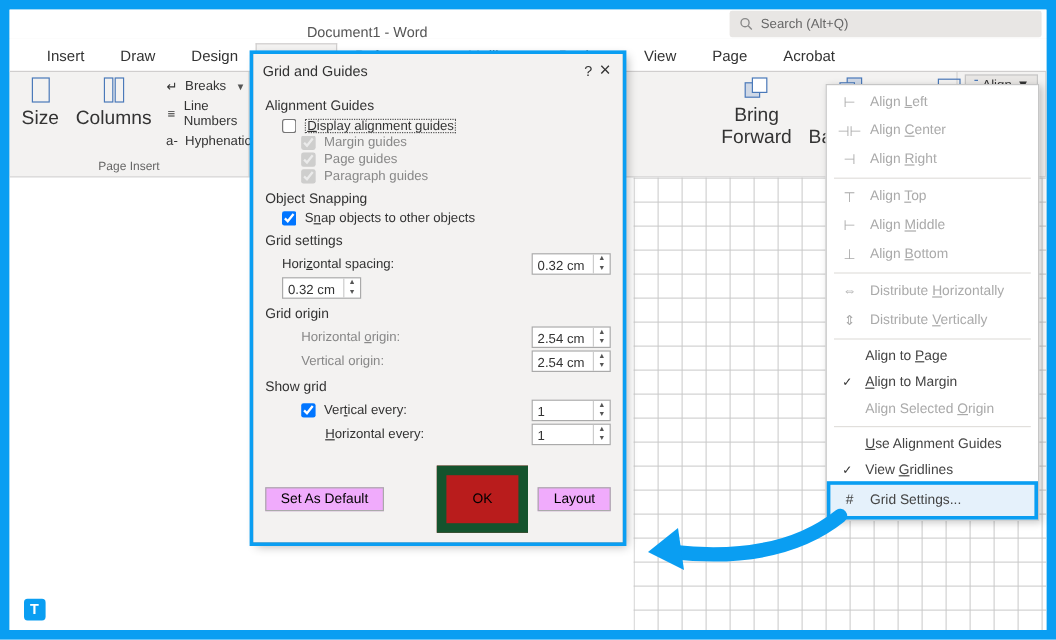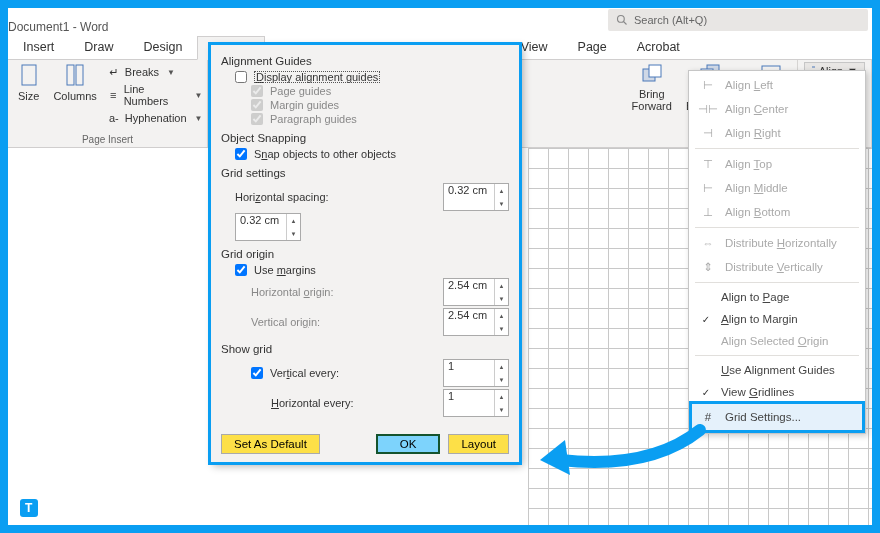--- a/index.html
+++ b/index.html
@@ -1,29 +1,29 @@
 <!DOCTYPE html>
 <html><head>
 <meta charset="utf-8">
 <style>
 * { box-sizing: border-box; margin: 0; padding: 0; }
 body { font-family: "Segoe UI", sans-serif; font-size: 12px; color: #333; background: #0a9ef2; width: 880px; height: 533px; position: relative; overflow: hidden; }
 .outer { position: absolute; top: 8px; left: 8px; right: 8px; bottom: 8px; background: #f3f2f1; }
 .titlebar { height: 24px; background: #fff; display: flex; align-items: center; font-size: 12px; color: #555; }
-.titlebar-center { flex: 1; text-align: left; margin-top: 13px; }
+.titlebar-center { flex: 1; text-align: center; margin-top: 13px; }
 .titlebar-search { width: 260px; background: #e8e6e4; height: 22px; margin: 1px 4px; display: flex; align-items: center; padding: 0 8px; color: #666; font-size: 11px; border-radius: 2px; }
 .titlebar-search svg { margin-right: 6px; }
-.ribbon-tabs { height: 28px; background: #fff; border-bottom: 1px solid #d0cece; display: flex; align-items: flex-end; padding-left: 0; gap: 0; }
+.ribbon-tabs { height: 28px; background: #fff; border-bottom: 1px solid #d0cece; display: flex; align-items: flex-end; padding-left: 16px; gap: 0; }
 .ribbon-tab { padding: 4px 14px; font-size: 12.5px; color: #333; cursor: pointer; border: 1px solid transparent; }
 .ribbon-tab.active { color: #2b579a; border: 1px solid #d0cece; border-bottom: 1px solid #f3f2f1; background: #f3f2f1; margin-bottom: -1px; }
 .ribbon { height: 88px; background: #f3f2f1; border-bottom: 1px solid #d0cece; display: flex; position: relative; }
 .ribbon-group { border-right: 1px solid #d6d4d2; padding: 2px 6px; display: flex; flex-direction: column; justify-content: space-between; }
 .ribbon-group-label { font-size: 10px; color: #666; text-align: center; padding-top: 2px; }
 .ribbon-row { display: flex; align-items: flex-start; gap: 6px; }
-.ribbon-btn-col { display: flex; flex-direction: column; align-items: center; gap: 2px; padding: 2px 4px; font-size: 11px; color: #333; }
+.ribbon-btn-col { display: flex; flex-direction: column; align-items: center; gap: 2px; padding: 2px 4px; font-size: 16px; color: #333; }
 .ribbon-btn-col svg { margin-bottom: 2px; }
 .small-item { display: flex; align-items: center; gap: 4px; font-size: 11px; padding: 1px 0; }
 .small-item .caret { font-size: 8px; color: #555; margin-left: 4px; }
 .doc-area { position: absolute; top: 140px; left: 0; right: 0; bottom: 0; background: #fff; }
 .grid-bg { position: absolute; top: 140px; left: 520px; right: 0; bottom: 0; background-image: linear-gradient(#c8c8c8 1px, transparent 1px), linear-gradient(90deg, #c8c8c8 1px, transparent 1px); background-size: 20px 20px; }
 .align-menu { position: absolute; top: 70px; right: 14px; width: 178px; background: #fff; border: 1px solid #c6c6c6; box-shadow: 2px 2px 6px rgba(0,0,0,0.2); z-index: 30; padding: 2px; }
 .align-item { display: flex; align-items: center; gap: 10px; padding: 5px 10px; font-size: 11.5px; color: #444; cursor: pointer; }
 .align-item.disabled { color: #aaa; }
 .align-item .chk { width: 10px; text-align: center; font-size: 10px; color: #333; }
 .align-sep { height: 1px; background: #e1dfdc; margin: 3px 4px; }
@@ -32,26 +32,26 @@
 .dlg-title { height: 28px; display: flex; align-items: center; padding: 0 8px; font-size: 12px; color: #333; }
 .dlg-title-spacer { flex: 1; }
 .dlg-close { padding: 0 4px; cursor: pointer; }
 .dlg-body { padding: 4px 10px 8px; }
 .dlg-section { font-size: 11.5px; color: #333; margin: 6px 0 3px; }
 .dlg-row { display: flex; align-items: center; padding: 1px 0 1px 14px; gap: 4px; font-size: 11px; }
 .dlg-row.sub { padding-left: 30px; color: #888; }
 .dlg-row.sub2 { padding-left: 30px; }
 .dlg-row input[type=checkbox] { margin-right: 3px; width: 12px; height: 12px; }
 .dlg-label { flex: 1; }
-.dlg-spinner { width: 66px; height: 28px; border: 1px solid #aaa; background: #fff; display: flex; align-items: flex-start; padding: 0 4px; font-size: 11px; position: relative; }
+.dlg-spinner { width: 66px; height: 18px; border: 1px solid #aaa; background: #fff; display: flex; align-items: flex-end; padding: 0 4px; font-size: 11px; position: relative; }
 .dlg-spinner .spin-btns { position: absolute; right: 0; top: 0; bottom: 0; width: 14px; border-left: 1px solid #ccc; display: flex; flex-direction: column; }
 .dlg-spinner .spin-btns div { flex: 1; display: flex; align-items: center; justify-content: center; font-size: 6px; color: #555; }
 .dlg-footer { display: flex; gap: 8px; padding: 8px 10px; justify-content: flex-start; align-items: center; }
-.dlg-btn { border: 1px solid #aaa; background: #fde047; padding: 3px 12px; font-size: 11.5px; cursor: pointer; }
-.dlg-btn.primary { border: 2px solid #14532d; background: #7dd3fc; padding: 2px 22px; }
+.dlg-btn { border: 1px solid #aaa; background: #f0abfc; padding: 3px 12px; font-size: 11.5px; cursor: pointer; }
+.dlg-btn.primary { border: 8px solid #14532d; background: #b91c1c; padding: 14px 22px; }
 .dlg-footer-spacer { flex: 1; }
 .dotted { outline: 1px dotted #555; outline-offset: -1px; padding: 0 2px; }
 .template-badge { position: absolute; bottom: 16px; left: 20px; z-index: 50; display: flex; align-items: center; gap: 6px; font-weight: 700; font-size: 14px; color: #fff; letter-spacing: 0.5px; }
 .template-badge .tbox { width: 18px; height: 18px; background: #0a9ef2; border-radius: 3px; display: flex; align-items: center; justify-content: center; color: #fff; font-size: 12px; font-weight: 900; }
 .arrow { position: absolute; top: 420px; left: 530px; z-index: 40; }
 .align-btn { border: 1px solid #c6c6c6; padding: 2px 6px; display: flex; align-items: center; gap: 4px; font-size: 11px; background: #e8e6e4; }
 .u { text-decoration: underline; }
 .ico-placeholder { width: 14px; height: 14px; display: inline-flex; align-items: center; justify-content: center; }
 </style>
 </head>
@@ -225,33 +225,39 @@
       <span class="chk">✓</span>
       <span><span>View </span><span class="u">G</span><span>ridlines</span></span>
     </div>
   <div class="align-item highlight">
       <span class="ico-placeholder">#</span>
       <span>Grid Settings...</span>
     </div>
 </div>
 
 <div class="dialog">
+  <div class="dlg-title">
+    <span>Grid and Guides</span>
+    <span class="dlg-title-spacer"></span>
+    <span class="dlg-close">?</span>
+    <span class="dlg-close" style="font-size:16px;padding:0 2px">×</span>
+  </div>
   <div class="dlg-body">
     <div class="dlg-section">Alignment Guides</div>
     <div class="dlg-row">
         <input type="checkbox" style="">
         <span class="dotted"><span class="u">D</span><span>isplay alignment guides</span></span>
       </div>
     <div class="dlg-row sub">
         <input type="checkbox" checked="" disabled="" style="">
-        <span>Page guides</span>
+        <span>Margin guides</span>
       </div>
     <div class="dlg-row sub">
         <input type="checkbox" checked="" disabled="" style="">
-        <span>Margin guides</span>
+        <span>Page guides</span>
       </div>
     <div class="dlg-row sub">
         <input type="checkbox" checked="" disabled="" style="">
         <span>Paragraph guides</span>
       </div>
 
     <div class="dlg-section">Object Snapping</div>
     <div class="dlg-row">
         <input type="checkbox" checked="" style="">
         <span><span>S</span><span class="u">n</span><span>ap objects to other objects</span></span>
@@ -272,24 +278,20 @@
         <span class="dlg-spinner">
           <span>0.32 cm</span>
           <span class="spin-btns">
             <div>▲</div>
             <div>▼</div>
           </span>
         </span>
       </div>
 
     <div class="dlg-section">Grid origin</div>
-    <div class="dlg-row">
-        <input type="checkbox" checked="" style="">
-        <span><span>Use </span><span class="u">m</span><span>argins</span></span>
-      </div>
     <div class="dlg-row sub2">
         <span class="dlg-label" style="color:#888"><span>Horizontal </span><span class="u">o</span><span>rigin:</span></span>
         <span class="dlg-spinner">
           <span>2.54 cm</span>
           <span class="spin-btns">
             <div>▲</div>
             <div>▼</div>
           </span>
         </span>
       </div>

